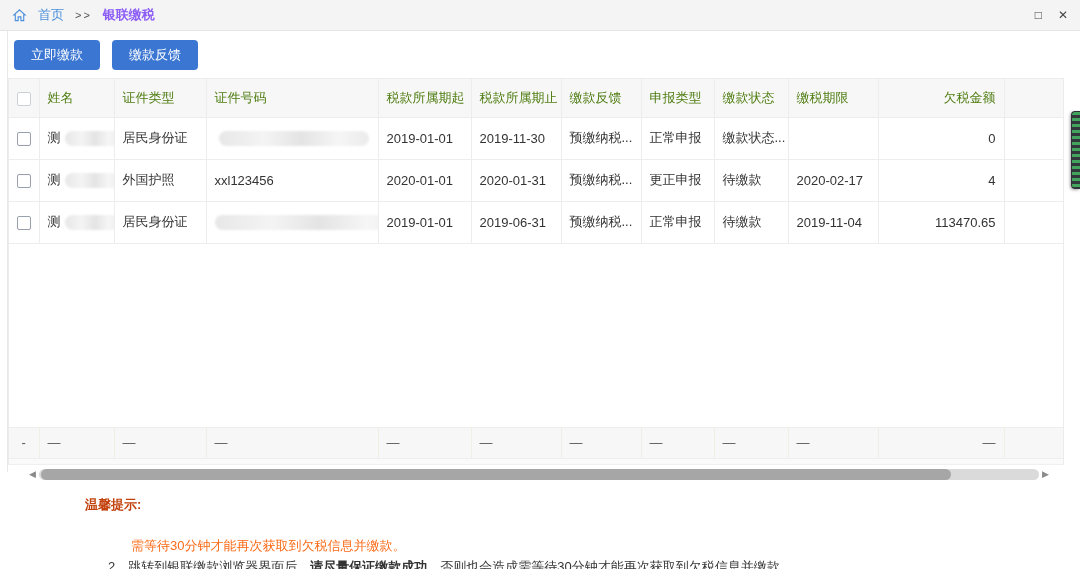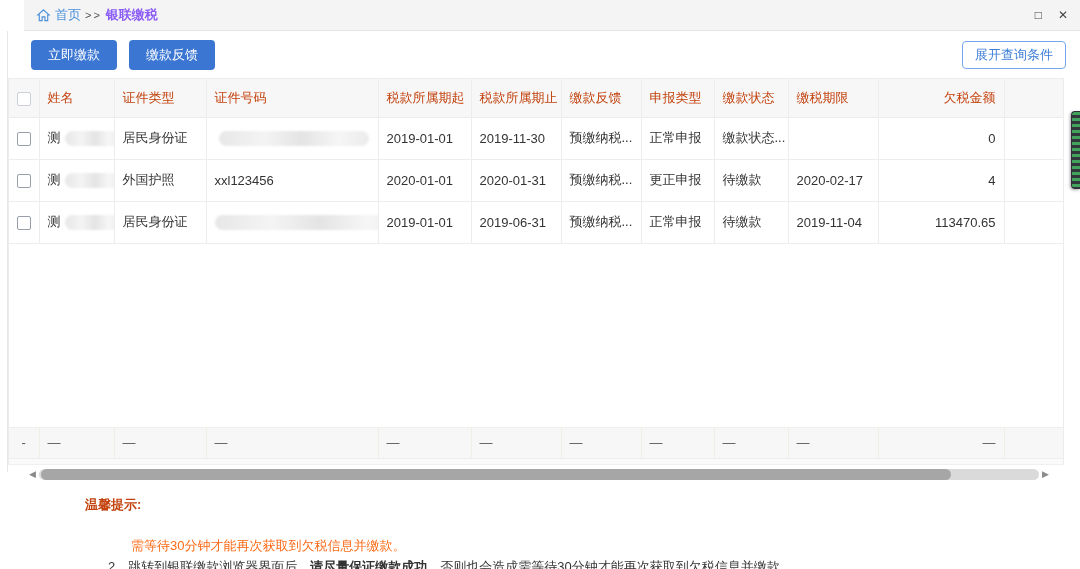--- a/index.html
+++ b/index.html
@@ -4,48 +4,48 @@
 <style>
   * { box-sizing: border-box; margin: 0; padding: 0; }
   html,body { width:1080px; height:569px; overflow:hidden; }
   body {
     font-family:"Liberation Sans","DejaVu Sans",sans-serif;
     background:#fff; color:#333; position:relative; font-size:13px;
   }
   
   .topbar {
     height:31px; background:#f4f4f4; border-bottom:1px solid #e4e4e4;
-    display:flex; align-items:center; padding:0 12px; gap:4px;margin-left:24px;
+    display:flex; align-items:center; padding:0 12px; gap:11px;
   }
   .home-ic { width:15px; height:15px; display:inline-block; }
   .bc-home { color:#4a8fdb; cursor:pointer; }
   .bc-sep  { color:#555; font-size:11px; letter-spacing:2px; }
   .bc-cur  { color:#8b5cf6; font-weight:700; }
   .winctl  { margin-left:auto; display:flex; gap:16px; color:#444; }
   .winctl span { font-size:12px; cursor:pointer; line-height:1; }
   
   .leftline { position:absolute; left:7px; top:31px; height:441px; width:1px; background:#e8e8e8; }
   
-  .toolbar { display:flex; align-items:center; padding:9px 14px 8px 31px; }
+  .toolbar { display:flex; align-items:center; padding:9px 14px 8px 14px; }
   .btn {
     height:30px; padding:0 17px; background:#3a76d2; color:#fff; border:none;
     border-radius:4px; font-size:13px; margin-right:12px; cursor:pointer;
     font-family:inherit;
   }
   .btn-outline {
     height:28px; padding:0 12px; background:#fff; border:1px solid #74a7ee;
     color:#3f7fd6; border-radius:4px; font-size:13px; cursor:pointer; font-family:inherit;
   }
   .spacer { flex:1; }
   
   .tablewrap { margin-left:8px; width:1056px; border:1px solid #ececec; border-bottom:none; }
   table { width:1054px; border-collapse:collapse; table-layout:fixed; font-size:13px; }
   th, td { border-right:1px solid #ededed; border-bottom:1px solid #ededed; padding:0 8px; overflow:hidden; white-space:nowrap; }
   th:last-child, td:last-child { border-right:none; }
-  thead th { background:#f7f7f7; font-weight:400; color:#c2410c; text-align:left; height:38px; }
+  thead th { background:#f7f7f7; font-weight:400; color:#4d7c0f; text-align:left; height:38px; }
   tbody td { height:42px; background:#fff; color:#333; }
   th.num, td.num { text-align:right; }
   tr.spacer-row td { height:184px; border:none; background:#fff; }
   tr.sum-row td { background:#f7f7f7; height:31px; border-top:1px solid #eee; border-bottom:1px solid #eee; border-right:1px solid #f0efe6; color:#555; }
   tr.sum-row td:last-child { border-right:none; }
   tr.strip-row td { height:6px; border:none; background:#fafafa; border-bottom:1px solid #f0f0f0; padding:0; }
   td.ctr { text-align:center; }
   
   .cb { width:14px; height:14px; border:1px solid #98a0ac; border-radius:2px; background:#fff; display:inline-block; vertical-align:middle; cursor:pointer; }
   .cb.light { border-color:#ccd1d8; }
@@ -93,21 +93,20 @@
   <span class="winctl">
     <span>□</span>
     <span>✕</span>
   </span>
 </div>
 
 <div class="toolbar">
   <button class="btn">立即缴款</button>
   <button class="btn">缴款反馈</button>
   <span class="spacer"></span>
-  <button class="btn-outline">展开查询条件</button>
 </div>
 
 <div class="tablewrap">
   <table>
     <colgroup>
       <col style="width:30px">
         <col style="width:75px">
         <col style="width:92px">
         <col style="width:172px">
       <col style="width:93px">

